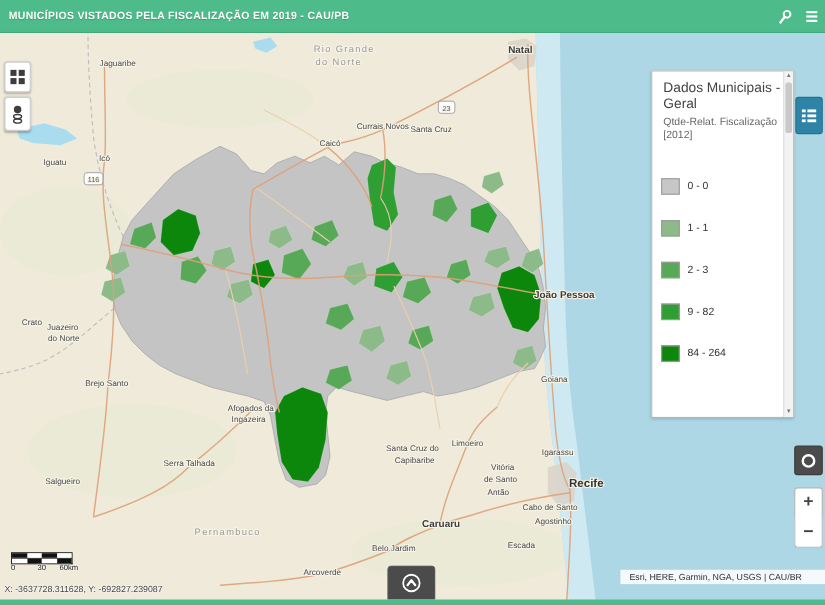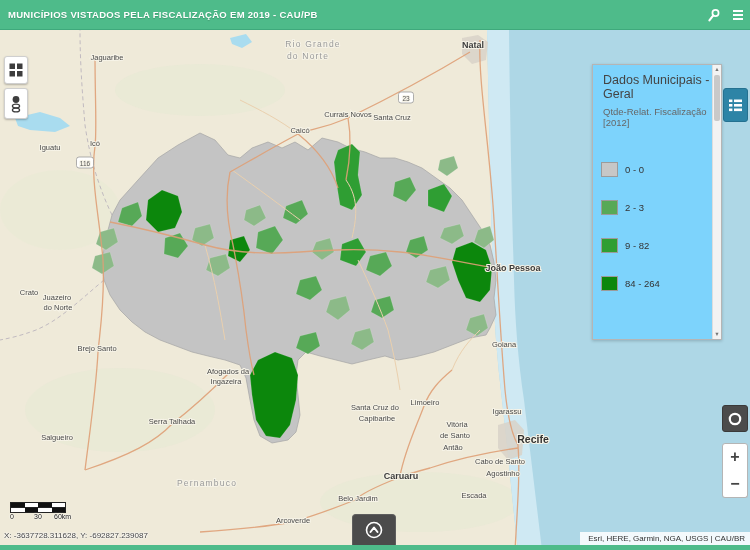--- a/index.html
+++ b/index.html
@@ -26,21 +26,21 @@
   .lbl-big{font-size:10.5px;font-weight:bold;fill:#333;}
   .lbl-s{font-size:8.5px;fill:#9a9a9a;letter-spacing:1.2px;}
   .shield-txt{font-size:6.5px;fill:#555;stroke:none;}
   
   .side-btn{position:absolute;left:4px;width:24px;background:#fff;border:1px solid #cfcfcf;
             border-radius:3px;box-shadow:0 1px 2px rgba(0,0,0,.25);cursor:pointer;padding:0;
             display:flex;align-items:center;justify-content:center;z-index:30;}
   #btn-basemap{top:56px;height:28px;}
   #btn-layers{top:88px;height:31px;}
   
-  .legend{position:absolute;left:592px;top:64px;width:130px;height:276px;background:#7dd3fc;
+  .legend{position:absolute;left:592px;top:64px;width:130px;height:316px;background:#ffffff;
           border:1px solid #b5b5b5;box-sizing:border-box;z-index:30;box-shadow:0 1px 3px rgba(0,0,0,.2);}
   .legend-title{font-size:12.5px;font-weight:500;color:#444;margin:8px 10px 5px 10px;}
   .legend-subtitle{font-size:9.5px;color:#666;margin:0 10px;}
   .legend-items{margin:22px 0 0 8px;}
   .legend-item{display:flex;align-items:center;height:38px;}
   .swatch{width:15px;height:13px;border:1px solid #9b9b9b;margin-right:7px;flex:0 0 auto;}
   .legend-label{font-size:9.5px;color:#333;}
   .legend-scrollbar{position:absolute;right:0;top:0;bottom:0;width:9px;background:#f3f3f3;
           border-left:1px solid #ddd;box-sizing:border-box;cursor:pointer;}
   .sb-arrow{position:absolute;left:0;width:100%;text-align:center;font-size:5.5px;color:#777;line-height:9px;}
@@ -65,22 +65,22 @@
   .scalebar{position:absolute;left:10px;top:502px;z-index:25;}
   .sb-row{display:flex;border:1px solid #222;width:54px;height:4px;box-sizing:content-box;}
   .sb-row.r2{border-top:none;}
   .sb-seg{height:100%;}
   .sb-labels{position:relative;width:64px;height:10px;font-size:7px;color:#222;
        text-shadow:0 0 2px #fff,0 0 2px #fff;}
   .sb-l0{position:absolute;left:0;top:0;} .sb-l1{position:absolute;left:24px;top:0;}
   .sb-l2{position:absolute;left:44px;top:0;}
   .coords{position:absolute;left:4px;top:531px;font-size:8px;color:#444;z-index:25;
        text-shadow:0 0 2px #fff,0 0 2px #fff,0 0 2px #fff;white-space:nowrap;text-align:center;}
-  .attribution{position:absolute;right:0;bottom:5px;background:rgba(255,255,255,.85);
-       font-size:8px;color:#323232;padding:2px 5px 2px 8px;z-index:25;white-space:nowrap;}
+  .attribution{position:absolute;right:0;bottom:19px;background:rgba(255,255,255,.85);
+       font-size:8px;color:#323232;padding:2px 21px 2px 8px;z-index:25;white-space:nowrap;}
   .footer-strip{position:absolute;left:0;bottom:0;width:750px;height:5px;
        background:var(--accent,#4ebb8a);z-index:35;}
 </style>
 </head>
 <body>
 
 <div class="app">
 
   <header class="topbar">
     <span class="title">MUNICÍPIOS VISTADOS PELA FISCALIZAÇÃO EM 2019 - CAU/PB</span>
@@ -260,20 +260,24 @@
 
   <aside class="legend">
     <div class="legend-title">Dados Municipais - Geral</div>
     <div class="legend-subtitle">Qtde-Relat. Fiscalização [2012]</div>
     <div class="legend-items">
       <div class="legend-item">
         <span class="swatch" style="background: rgb(199, 199, 199);"></span>
         <span class="legend-label">0 - 0</span>
       </div>
       <div class="legend-item">
+        <span class="swatch" style="background: rgb(140, 186, 136);"></span>
+        <span class="legend-label">1 - 1</span>
+      </div>
+      <div class="legend-item">
         <span class="swatch" style="background: rgb(87, 169, 87);"></span>
         <span class="legend-label">2 - 3</span>
       </div>
       <div class="legend-item">
         <span class="swatch" style="background: rgb(47, 158, 51);"></span>
         <span class="legend-label">9 - 82</span>
       </div>
       <div class="legend-item">
         <span class="swatch" style="background: rgb(12, 135, 12);"></span>
         <span class="legend-label">84 - 264</span>

